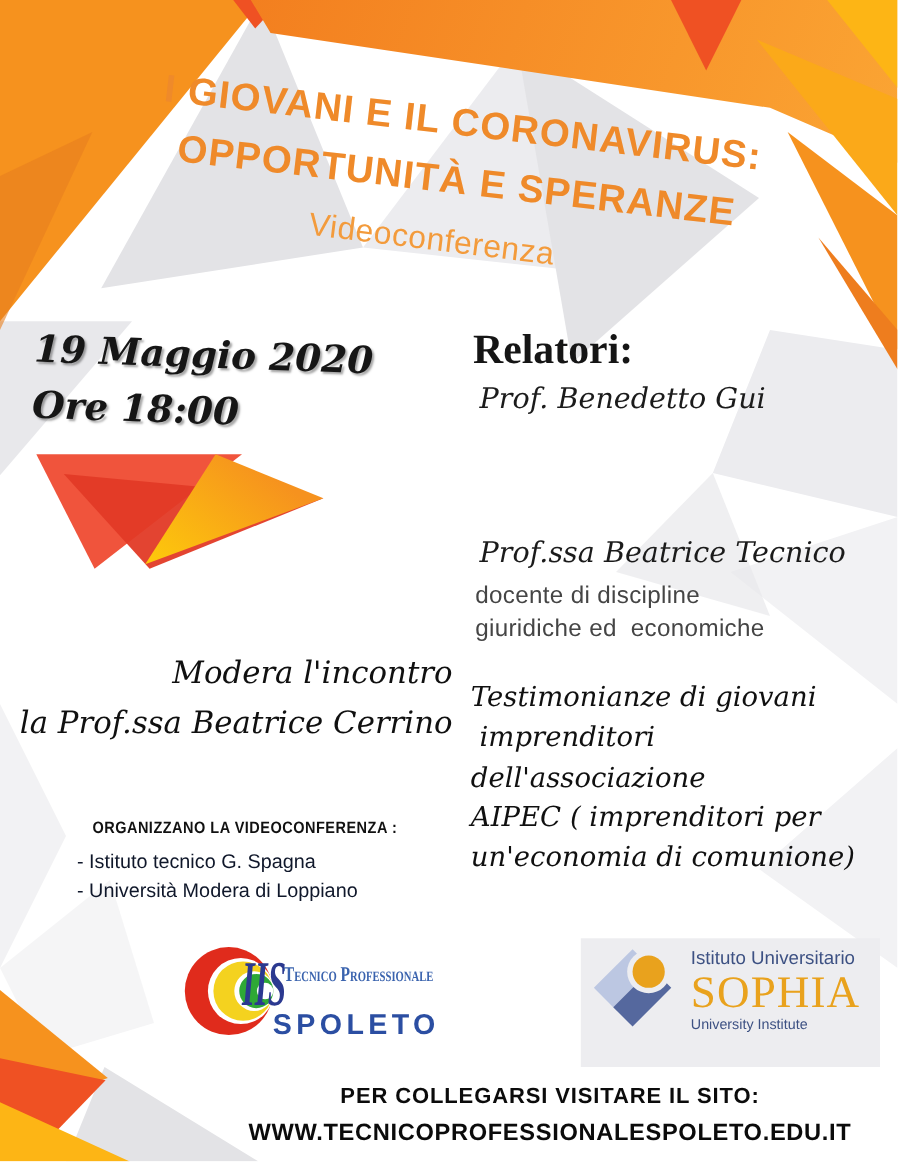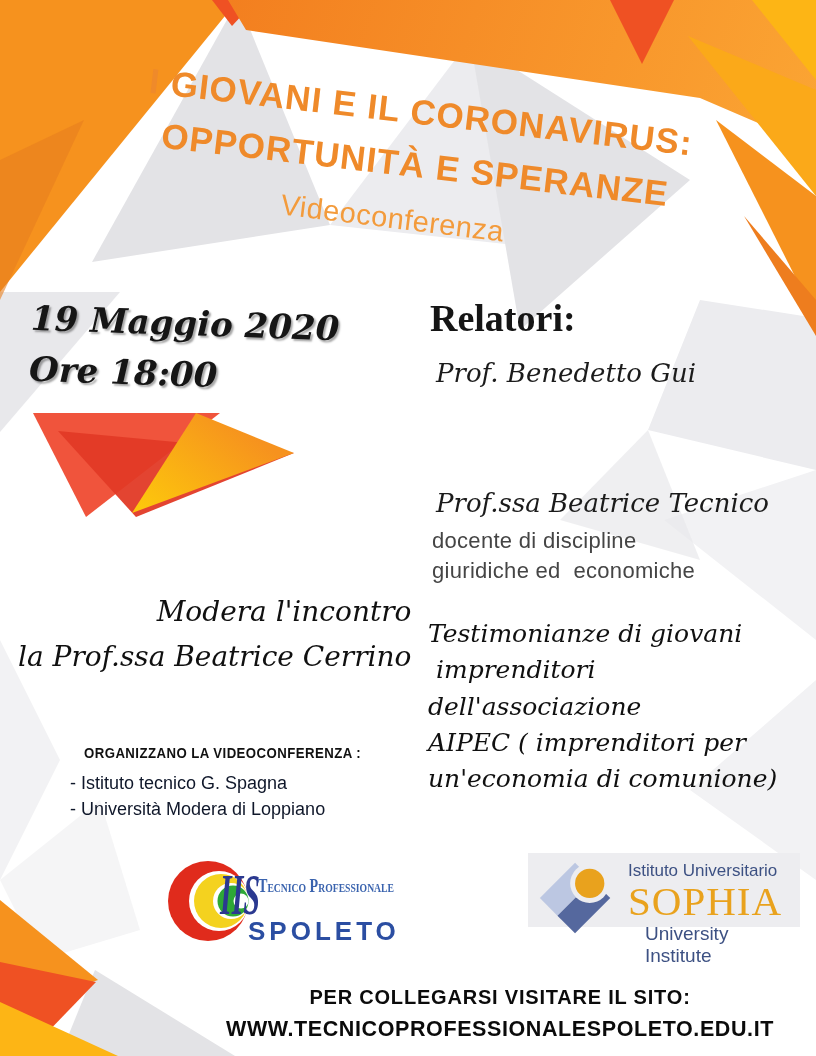--- a/index.html
+++ b/index.html
@@ -39,21 +39,21 @@
     font-size:34px;line-height:1.5;color:#161616;
     text-shadow:2px 2px 2px rgba(0,0,0,.35);
   }
   .arrow{left:28px;top:405px;width:272px;height:120px;}
 
   .relatori{
     left:430px;top:288px;
     font-family:"Liberation Serif",serif;font-weight:bold;font-size:38px;color:#151515;margin-top:8px;
   }
   .sp-name{font-family:"DejaVu Serif",serif;font-style:italic;font-size:26px;color:#1b1b1b;}
-  #sp1-name{left:436px;top:348px;margin-top:10px;}
+  #sp1-name{left:436px;top:348px;}
   #sp2-name{left:436px;top:488px;}
   .sp-desc{font-size:22px;color:#454545;line-height:1.38;letter-spacing:.3px;}
   #sp1-desc{left:432px;top:386px;}
   #sp2-desc{left:432px;top:526px;}
 
   .moderator{
     left:18px;top:590px;
     font-family:"DejaVu Serif",serif;font-style:italic;font-size:28px;line-height:1.6;color:#101010;text-align:right;
   }
   .testimonial{
@@ -70,29 +70,29 @@
   .spoleto{left:166px;top:854px;width:252px;height:94px;}
   .lr-red{fill:var(--spoleto-red);}
   .lr-yel{fill:var(--spoleto-yellow);}
   .lr-grn{fill:var(--spoleto-green);}
   .lr-w{fill:#ffffff;}
   .iis{font-family:"Liberation Serif",serif;font-style:italic;font-weight:bold;font-size:58px;fill:#2B3990;}
   .tp{font-family:"Liberation Serif",serif;font-variant:small-caps;font-weight:bold;font-size:19px;fill:#3A63AE;}
   .spo{font-family:"Liberation Sans",sans-serif;font-weight:bold;font-size:26px;letter-spacing:4px;fill:var(--spoleto-blue);}
 
   
-  .sophia{left:528px;top:853px;width:272px;height:74px;background:#EDEDF0;}
+  .sophia{left:528px;top:853px;width:272px;height:117px;background:#EDEDF0;}
   .sophia-mark{position:absolute;left:6px;top:4px;width:86px;height:86px;}
   .so-light{fill:var(--sophia-light-blue);}
   .so-steel{fill:var(--sophia-steel-blue);}
   .so-gold{fill:var(--sophia-gold);}
   .sophia-text{position:absolute;left:100px;top:4px;width:168px;}
   .sophia-top{font-size:17px;color:var(--sophia-navy);margin-top:4px;}
   .sophia-name{font-family:"Liberation Serif",serif;font-size:41px;line-height:1.02;color:var(--sophia-gold);letter-spacing:1px;}
-  .sophia-bottom{font-size:19px;color:var(--sophia-navy);margin-left:17px;}
+  .sophia-bottom{font-size:13px;color:var(--sophia-navy);}
 
   .footer{
     left:150px;top:982px;width:700px;text-align:center;
     font-weight:bold;color:#0b0b0b;line-height:1.55;
   }
   .footer .l1{font-size:20px;letter-spacing:.8px;}
   .footer .l2{font-size:21.5px;letter-spacing:.6px;}
 </style>
 </head>
 <body>

